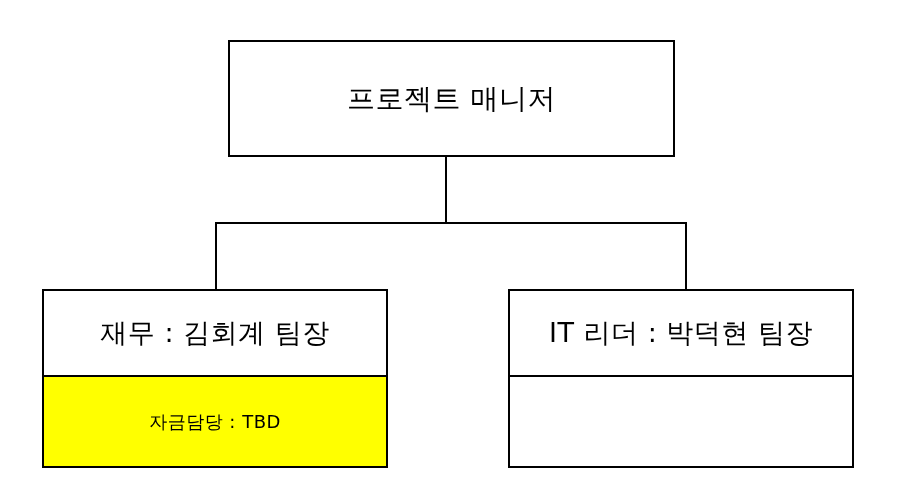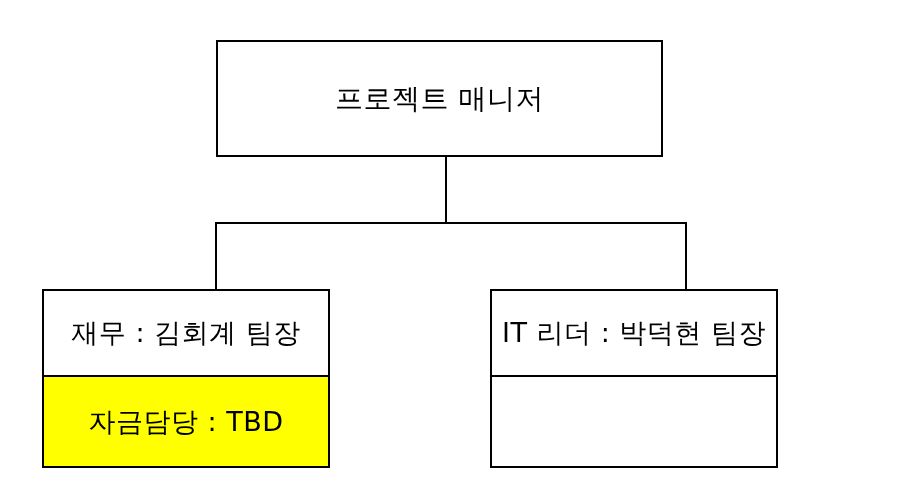--- a/index.html
+++ b/index.html
@@ -32,56 +32,56 @@
     display: flex;
     align-items: center;
     justify-content: center;
     text-align: center;
     white-space: nowrap;
     letter-spacing: 0.5px;
   }
 
   
   #node-root {
-    left: 216px;
+    left: 228px;
     top: 40px;
     width: 447px;
     height: 117px;
     display: flex;
     flex-direction: column;
     align-items: center;
     justify-content: center;
   }
   #node-root .node-line {
     font-size: 28px;
     line-height: 40px;
     height: 40px;
   }
 
   
   .node-child {
     top: 289px;
-    width: 288px;
+    width: 346px;
     height: 179px;
     display: flex;
     flex-direction: column;
   }
   #node-finance { left: 42px; }
-  #node-it      { left: 490px; }
+  #node-it      { left: 508px; }
 
   .node-head {
     height: 86px;
     flex: 0 0 86px;
     background: #ffffff;
     font-size: 27px;
     border-bottom: 2px solid #000000;
   }
   .node-body {
     flex: 1 1 auto;
-    font-size: 27px;
+    font-size: 18px;
   }
   .node-body.highlight {
     background: #FFFF00;
   }
 
   
   .conn {
     position: absolute;
     background: #000000;
   }

